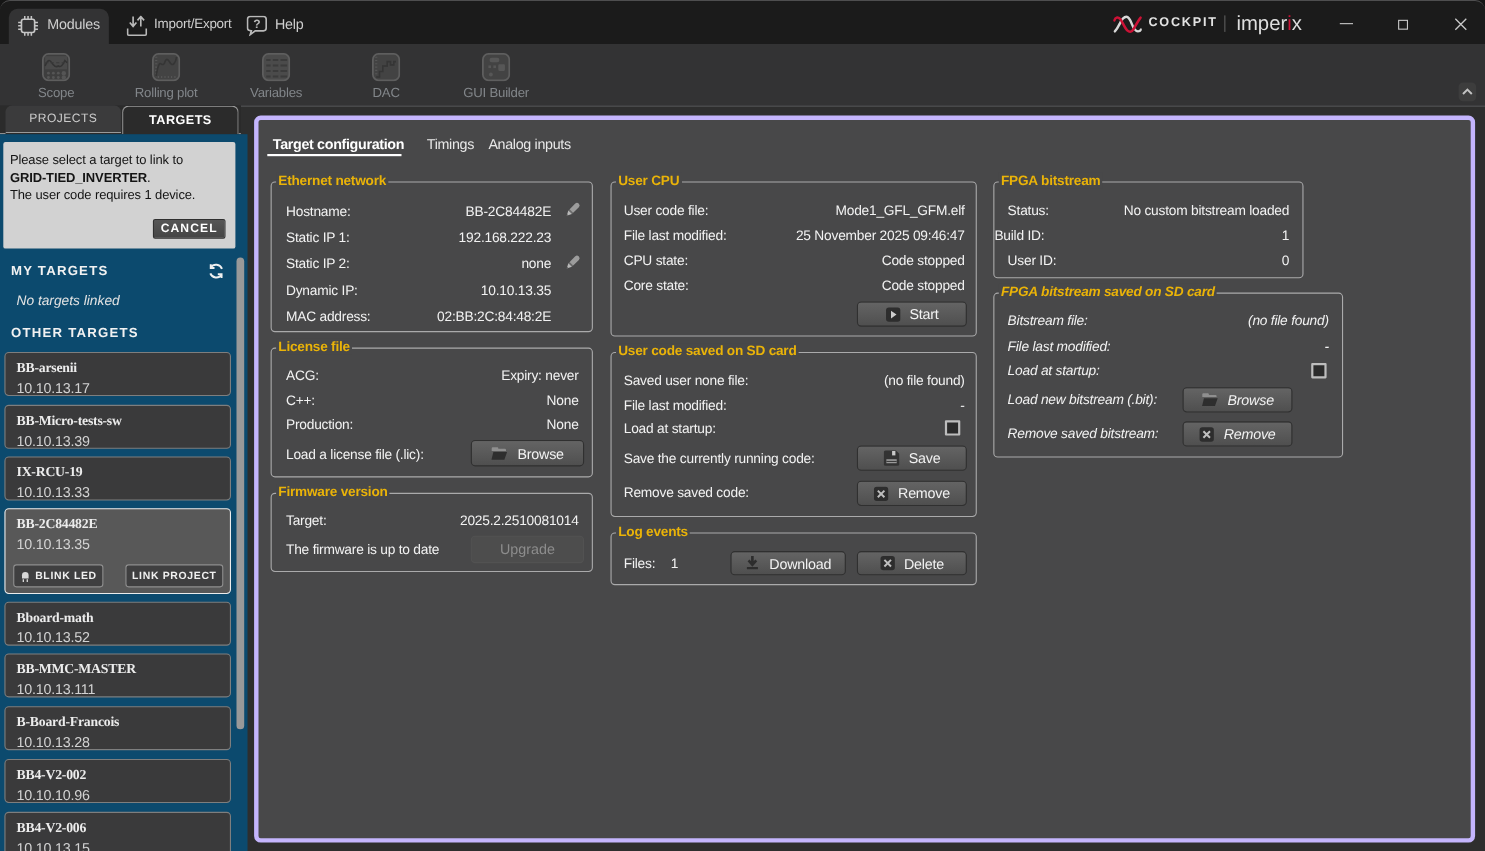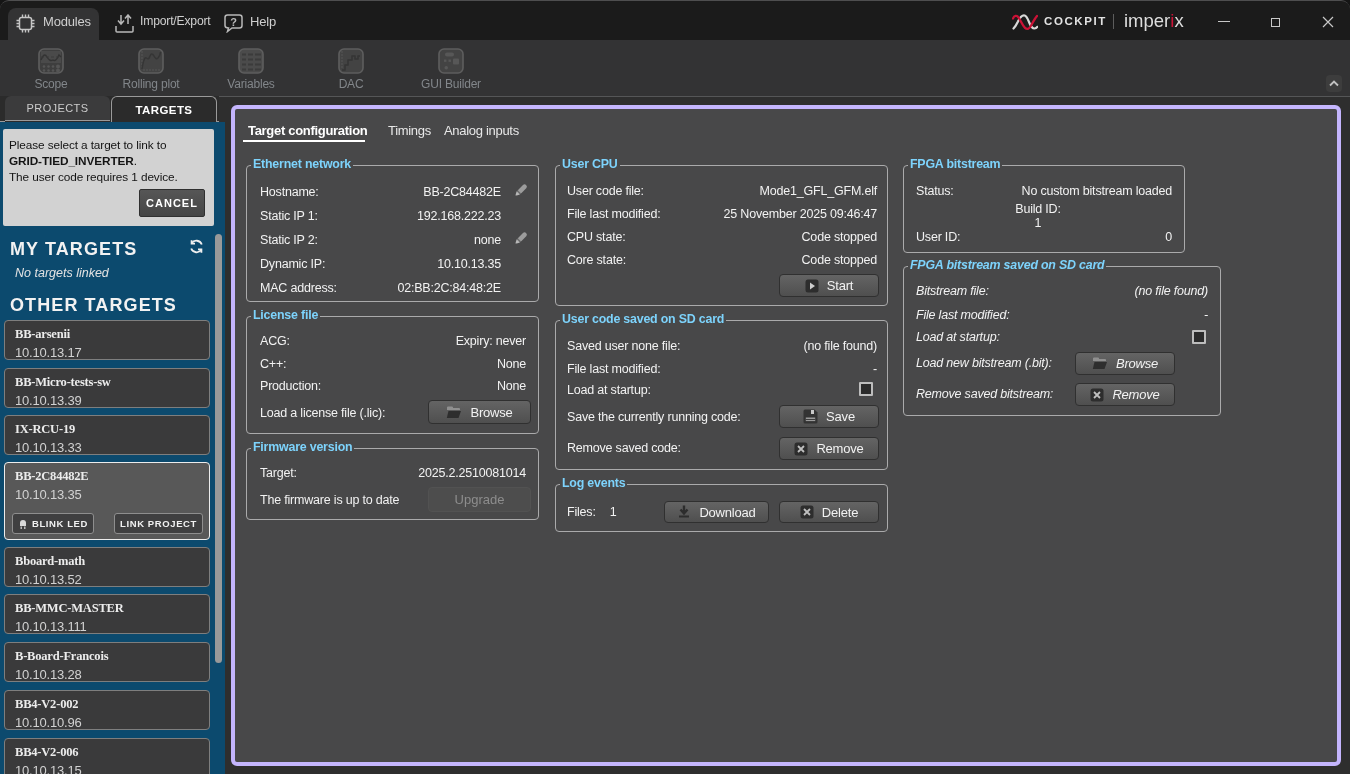--- a/index.html
+++ b/index.html
@@ -28,46 +28,46 @@
   #tab-targets { position:absolute; left:111px; top:0; width:106px; height:26px; background:#2b2b2b;
     border:1px solid #9a9a9a; border-bottom:none; border-radius:6px 6px 0 0; color:#fff;
     font-size:11.5px; font-weight:bold; letter-spacing:0.4px;
     display:flex; align-items:center; justify-content:center; }
   #tabline { position:absolute; left:0; top:121px; width:5px; height:1px; background:#9a9a9a; }
   #tabline2 { position:absolute; left:217px; top:121px; width:2px; height:1px; background:#9a9a9a; }
   
   #sidebar { position:absolute; left:0; top:122px; width:225px; height:652px; background:#0c4a6e; }
   #msgbox { position:absolute; left:3px; top:7px; width:211px; height:97px; background:#d2d2d2;
     border-radius:2px; color:#141414; font-size:11.8px; letter-spacing:-0.1px; padding:8px 9px 0 6px; line-height:16px; }
-  #cancelbtn { position:absolute; right:9px; bottom:9px; width:66px; height:28px;
+  #cancelbtn { position:absolute; right:9px; bottom:9px; width:66px; height:18px;
     background:linear-gradient(#565656,#454545); border:1px solid #303030; border-radius:2px;
     color:#fff; font-size:11px; font-weight:bold; letter-spacing:1px;
     display:flex; align-items:center; justify-content:center; }
-  .sidehead { position:absolute; left:10px; color:#f2f2f2; font-size:18px; font-weight:bold;
+  .sidehead { position:absolute; left:10px; color:#f2f2f2; font-size:12px; font-weight:bold;
     letter-spacing:1.1px; }
   #notargets { position:absolute; left:15px; top:144px; color:#e3e3e3; font-size:12.5px; font-style:italic; }
   .card { position:absolute; left:4px; width:206px; height:40px; background:#3a3a3b;
     border:1px solid #7e7e7e; border-radius:4px; padding:6px 0 0 10px; }
   .card .nm { display:block; color:#ececec; font-size:12.5px; font-weight:bold; letter-spacing:-0.2px;font-family:Liberation Serif, serif; }
   .card .ip { display:block; margin-top:3px; color:#d2d2d2; font-size:13px; letter-spacing:-0.2px; }
   #card-sel { height:78px; background:#585858; border:1px solid #ececec; }
   .cardbtn { position:absolute; height:21px; background:#3f3f40; border:1px solid #8e8e8e;
     border-radius:3px; color:#f0f0f0; font-size:9.5px; font-weight:bold; letter-spacing:0.6px;
     display:flex; align-items:center; justify-content:center; }
   #scrollthumb { position:absolute; left:215px; top:112px; width:7px; height:429px;
     background:#999; border-radius:3.5px; }
   
   #panel { position:absolute; left:231px; top:105px; width:1110px; height:661px; background:#484849;
     border:4px solid #c4b5fd; border-radius:6px; }
   .ptab { position:absolute; top:14px; color:#e8e8e8; font-size:13px; letter-spacing:-0.3px; }
   #ptab1 { font-weight:bold; color:#fff; }
   #ptabline { position:absolute; left:8px; top:31px; width:122px; height:2px; background:#fff; }
   .gb { position:absolute; border:1.5px solid #aaaaab; border-radius:4px; }
   .gb .lg { position:absolute; top:-9px; left:4px; background:#484849; padding:0 2px;
-    color:#7dd3fc; font-size:12.4px; font-weight:bold; letter-spacing:-0.2px; white-space:nowrap; }
+    color:#eab308; font-size:12.4px; font-weight:bold; letter-spacing:-0.2px; white-space:nowrap; }
   .r { position:absolute; left:13px; right:12px; height:24px; display:flex; align-items:center;
     justify-content:space-between; color:#f2f2f2; font-size:12.5px; letter-spacing:-0.2px; white-space:nowrap; }
   .r .v { text-align:right; }
   .btn { position:absolute; background:linear-gradient(#646464,#4f4f4f); border:1px solid #303030;
     border-radius:4px; color:#f2f2f2; font-size:13px; letter-spacing:-0.2px;
     display:flex; align-items:center; justify-content:center; gap:8px; }
   .btn-dis { position:absolute; background:#4d4d4d; border:1px solid #525252; border-radius:4px;
     color:#8d8d8d; font-size:13px; display:flex; align-items:center; justify-content:center; }
   .cb { position:absolute; width:14px; height:14px; border:2px solid #bdbdbd; background:#2b2b2b;
     border-radius:1px; }
@@ -399,21 +399,21 @@
           <path d="M4 4 L10 10 M10 4 L4 10" stroke="#bfbfbf" stroke-width="1.8"></path>
         </svg>Delete</div>
   </div>
 
   <div class="gb" style="left:668px; top:56px; width:282px; height:88px;">
     <span class="lg">FPGA bitstream</span>
     <div class="r" style="top:13px; left:12px;">
         <span>Status:</span>
         <span class="v">No custom bitstream loaded</span>
       </div>
-    <div class="r" style="top:36px; left:0;flex-direction:column;">
+    <div class="r" style="top:36px; left:0;">
         <span>Build ID:</span>
         <span class="v">1</span>
       </div>
     <div class="r" style="top:59px; left:12px;">
         <span>User ID:</span>
         <span class="v">0</span>
       </div>
   </div>
 
   <div class="gb" style="left:668px; top:157px; width:318px; height:150px;font-style:italic;">

